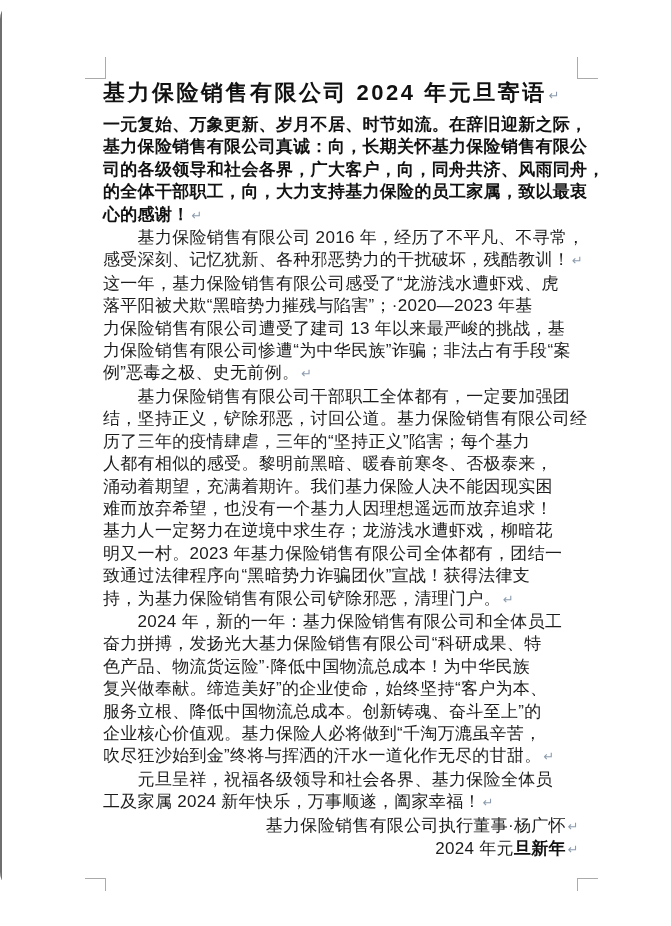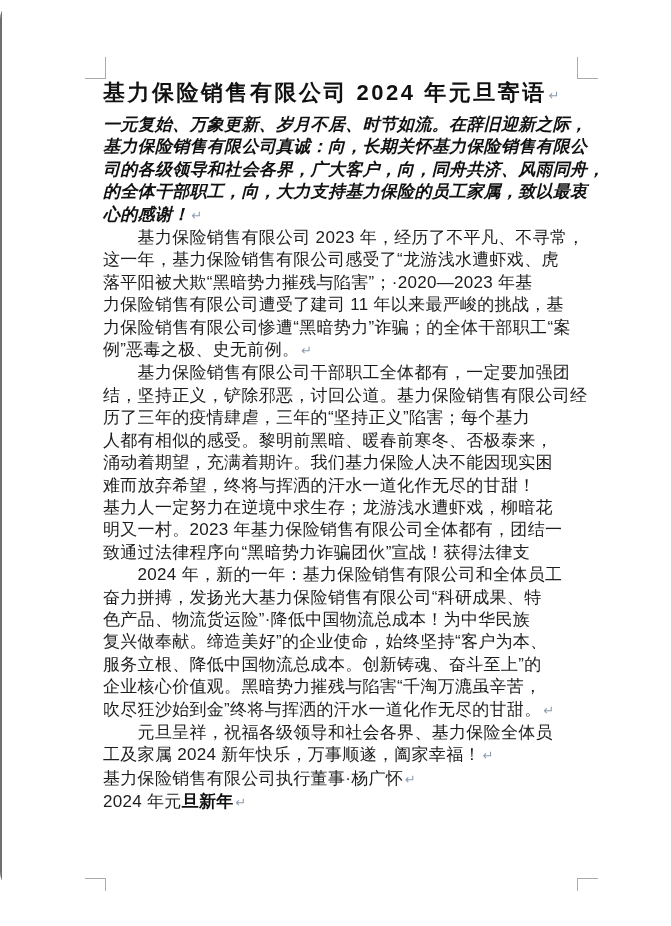--- a/index.html
+++ b/index.html
@@ -48,22 +48,22 @@
     color: #111;
   }
   .para { margin: 0; }
   .line {
     font-size: 17px;
     line-height: 22.4px;
     letter-spacing: 0.3px;
     white-space: nowrap;
     color: #1c1c1c;
   }
-  .para.bold .line { font-weight: bold; color: #111; font-style: italic; }
-  .center { text-align: left; }
+  .para.bold .line { font-weight: bold; color: #111; }
+  .center { text-align: right; }
   .bold { font-weight: bold; color: #111; }
   .pilcrow {
     color: #8c9cae;
     font-size: 13px;
     margin-left: 2px;
     font-weight: normal;
   }
 </style>
 </head>
 <body>
@@ -81,47 +81,49 @@
 
     <div id="paragraphs">
         <div class="para bold">
           <div class="line">一元复始、万象更新、岁月不居、时节如流。在辞旧迎新之际，</div>
           <div class="line">基力保险销售有限公司真诚：向，长期关怀基力保险销售有限公</div>
           <div class="line">司的各级领导和社会各界，广大客户，向，同舟共济、风雨同舟，</div>
           <div class="line">的全体干部职工，向，大力支持基力保险的员工家属，致以最衷</div>
           <div class="line">心的感谢！<span class="pilcrow">↵</span></div>
         </div>
         <div class="para">
-          <div class="line">　　基力保险销售有限公司 2023 年，经历了不平凡、不寻常，</div>
+          <div class="line">　　基力保险销售有限公司 2016 年，经历了不平凡、不寻常，</div>
+          <div class="line">感受深刻、记忆犹新、各种邪恶势力的干扰破坏，残酷教训！<span class="pilcrow">↵</span></div>
         </div>
         <div class="para">
           <div class="line">这一年，基力保险销售有限公司感受了“龙游浅水遭虾戏、虎</div>
           <div class="line">落平阳被犬欺“黑暗势力摧残与陷害”；·2020—2023 年基</div>
-          <div class="line">力保险销售有限公司遭受了建司 11 年以来最严峻的挑战，基</div>
-          <div class="line">力保险销售有限公司惨遭“黑暗势力”诈骗；的全体干部职工“案</div>
+          <div class="line">力保险销售有限公司遭受了建司 13 年以来最严峻的挑战，基</div>
+          <div class="line">力保险销售有限公司惨遭“为中华民族”诈骗；非法占有手段“案</div>
           <div class="line">例”恶毒之极、史无前例。<span class="pilcrow">↵</span></div>
         </div>
         <div class="para">
           <div class="line">　　基力保险销售有限公司干部职工全体都有，一定要加强团</div>
           <div class="line">结，坚持正义，铲除邪恶，讨回公道。基力保险销售有限公司经</div>
           <div class="line">历了三年的疫情肆虐，三年的“坚持正义”陷害；每个基力</div>
           <div class="line">人都有相似的感受。黎明前黑暗、暖春前寒冬、否极泰来，</div>
           <div class="line">涌动着期望，充满着期许。我们基力保险人决不能因现实困</div>
-          <div class="line">难而放弃希望，终将与挥洒的汗水一道化作无尽的甘甜！</div>
+          <div class="line">难而放弃希望，也没有一个基力人因理想遥远而放弃追求！</div>
           <div class="line">基力人一定努力在逆境中求生存；龙游浅水遭虾戏，柳暗花</div>
           <div class="line">明又一村。2023 年基力保险销售有限公司全体都有，团结一</div>
           <div class="line">致通过法律程序向“黑暗势力诈骗团伙”宣战！获得法律支</div>
+          <div class="line">持，为基力保险销售有限公司铲除邪恶，清理门户。<span class="pilcrow">↵</span></div>
         </div>
         <div class="para">
           <div class="line">　　2024 年，新的一年：基力保险销售有限公司和全体员工</div>
           <div class="line">奋力拼搏，发扬光大基力保险销售有限公司“科研成果、特</div>
           <div class="line">色产品、物流货运险”·降低中国物流总成本！为中华民族</div>
           <div class="line">复兴做奉献。缔造美好”的企业使命，始终坚持“客户为本、</div>
           <div class="line">服务立根、降低中国物流总成本。创新铸魂、奋斗至上”的</div>
-          <div class="line">企业核心价值观。黑暗势力摧残与陷害“千淘万漉虽辛苦，</div>
+          <div class="line">企业核心价值观。基力保险人必将做到“千淘万漉虽辛苦，</div>
           <div class="line">吹尽狂沙始到金”终将与挥洒的汗水一道化作无尽的甘甜。<span class="pilcrow">↵</span></div>
         </div>
         <div class="para">
           <div class="line">　　元旦呈祥，祝福各级领导和社会各界、基力保险全体员</div>
           <div class="line">工及家属 2024 新年快乐，万事顺遂，阖家幸福！<span class="pilcrow">↵</span></div>
         </div>
       </div>
 
     <div class="line center"><span>基力保险销售有限公司执行董事·杨广怀</span><span class="pilcrow">↵</span></div>
 

